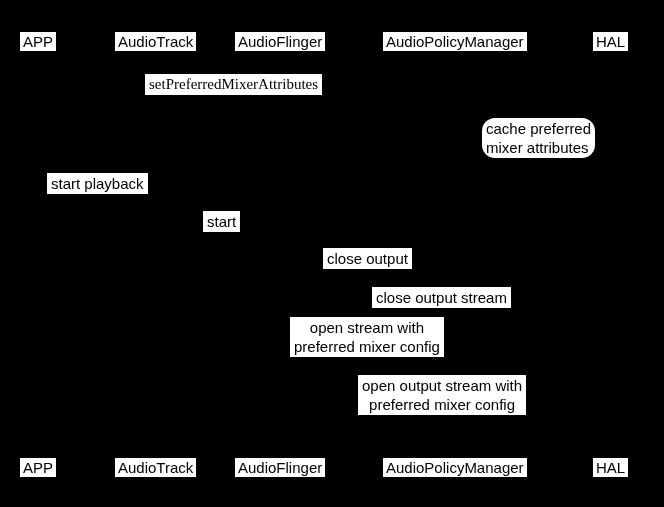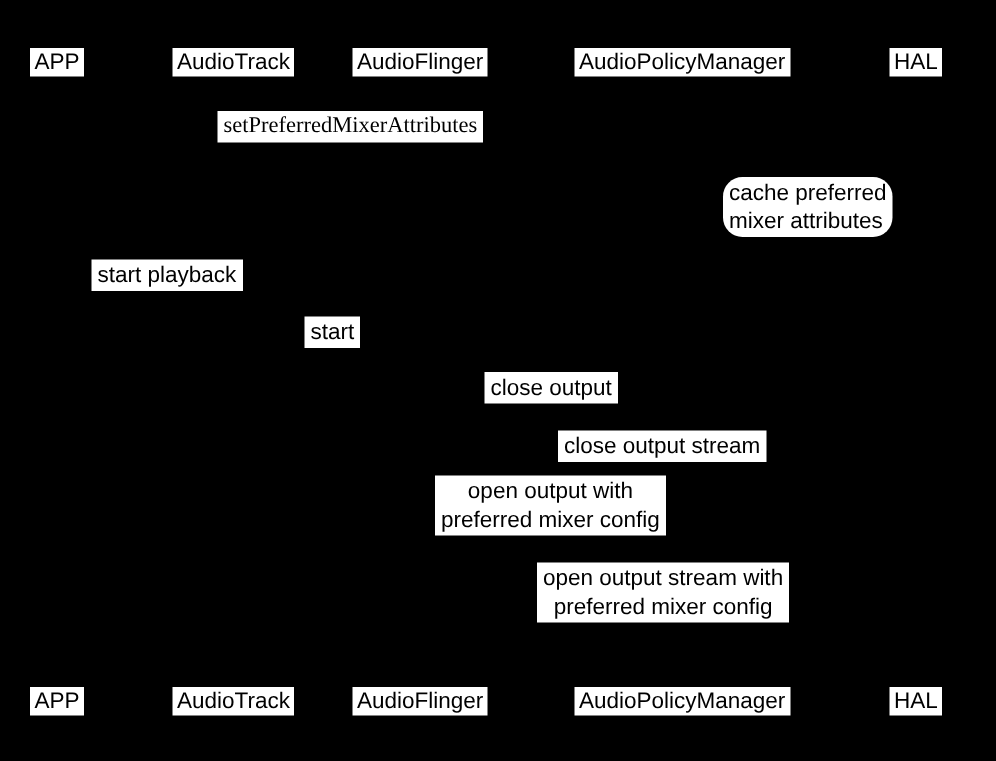--- a/index.html
+++ b/index.html
@@ -42,30 +42,30 @@
   <div class="box participant" style="left:383px; top:32px;">AudioPolicyManager</div>
   <div class="box participant" style="left:593px; top:32px;">HAL</div>
 
   <div class="box" style="left:145px; top:74px;font-family:Liberation Serif, serif;">setPreferredMixerAttributes</div>
 
   <div class="box" style="left:482px; top:118px;border-radius:13px;">
     <span class="line">cache preferred</span>
     <span class="line">mixer attributes</span>
   </div>
 
-  <div class="box" style="left:61px; top:173px;text-align:center;">start playback</div>
+  <div class="box" style="left:47px; top:173px;text-align:center;">start playback</div>
 
   <div class="box" style="left:203px; top:211px;">start</div>
 
   <div class="box" style="left:323px; top:248px;">close output</div>
 
   <div class="box" style="left:372px; top:287px;">close output stream</div>
 
   <div class="box center" style="left:290px; top:317px;">
-    <span class="line">open output with</span>
+    <span class="line">open stream with</span>
     <span class="line">preferred mixer config</span>
   </div>
 
   <div class="box center" style="left:358px; top:375px;">
     <span class="line">open output stream with</span>
     <span class="line">preferred mixer config</span>
   </div>
 
   <div class="box participant" style="left:20px;  top:458px;">APP</div>
   <div class="box participant" style="left:115px; top:458px;">AudioTrack</div>

